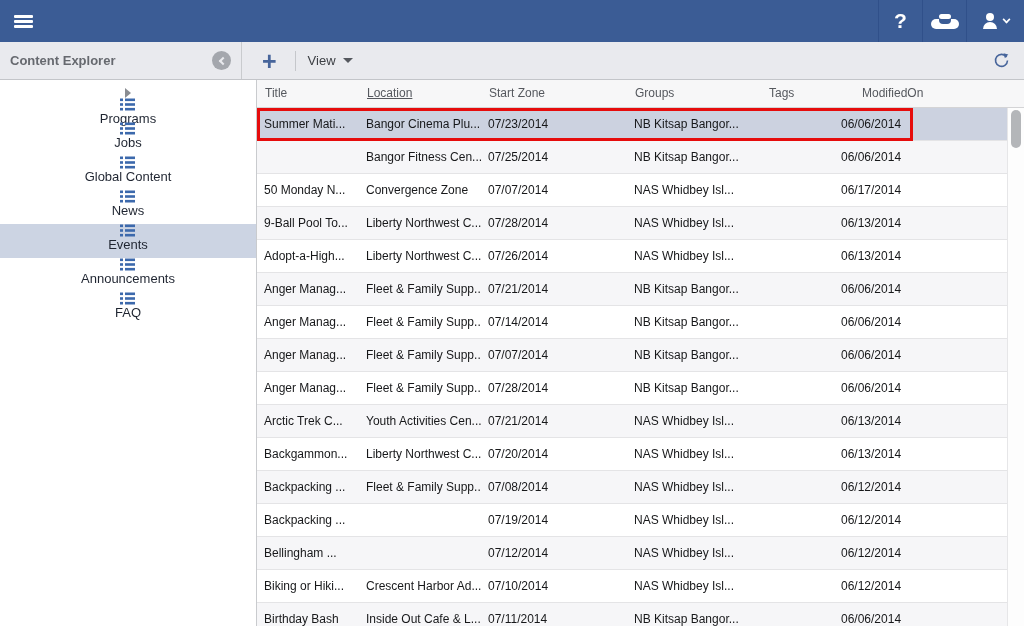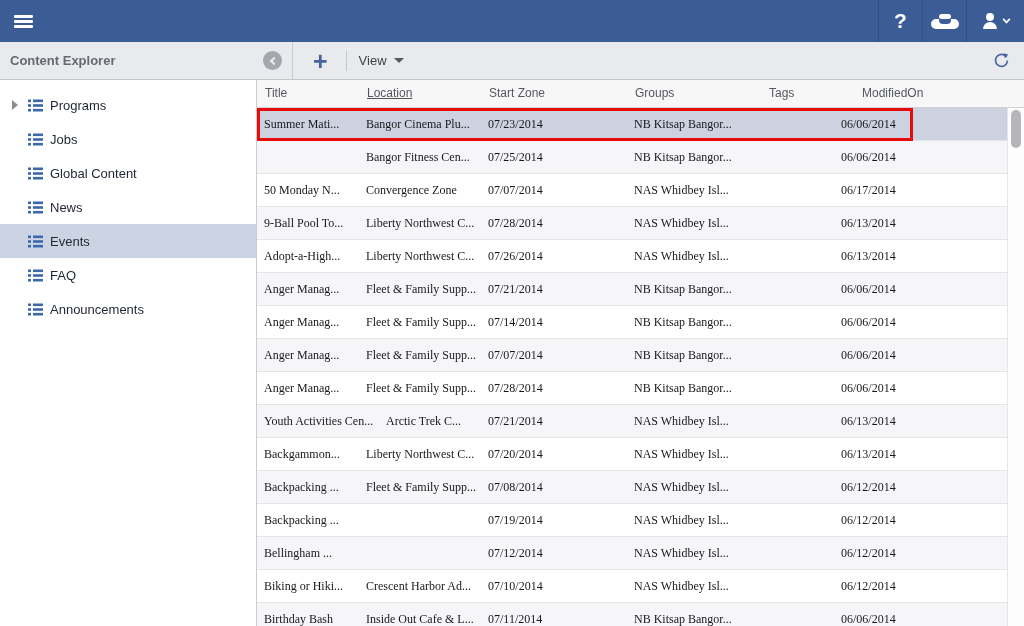--- a/index.html
+++ b/index.html
@@ -25,46 +25,46 @@
   .phone .dip{position:absolute;left:8px;bottom:5px;width:12px;height:6px;background:var(--topbar);border-radius:0 0 4px 4px;}
   .phone .pill{position:absolute;left:8px;top:0;width:12px;height:5px;background:#fff;border-radius:2.5px;}
   .user-btn{width:58px;gap:5px;}
   .person{position:relative;width:16px;height:16px;}
   .person .head{position:absolute;left:4px;top:0;width:8px;height:8px;border-radius:50%;background:#fff;}
   .person .body{position:absolute;left:1px;bottom:0;width:14px;height:7px;border-radius:7px 7px 0 0;background:#fff;}
   .caret-sm{width:7px;height:7px;border-right:2px solid #fff;border-bottom:2px solid #fff;transform:rotate(45deg) scale(.8);margin-top:-4px;}
 
   
   .subheader{position:absolute;left:0;top:42px;width:1024px;height:38px;background:var(--panel-bg);border-bottom:1px solid var(--panel-border);display:flex;}
-  .panel-header{width:293px;border-right:1px solid var(--side-border);display:flex;align-items:center;padding:0 10px;justify-content:flex-end;}
+  .panel-header{width:242px;border-right:1px solid var(--side-border);display:flex;align-items:center;padding:0 10px;justify-content:flex-end;}
   .panel-title{font-size:13px;font-weight:bold;color:#66696f;flex:1;}
   .back-btn{width:19px;height:19px;border-radius:50%;background:#a4a7ad;display:flex;align-items:center;justify-content:center;cursor:pointer;}
   .chev-left{width:6px;height:6px;border-left:2px solid #e9eaee;border-bottom:2px solid #e9eaee;transform:rotate(45deg);margin-left:2px;}
   .toolbar{flex:1;display:flex;align-items:center;padding:0 14px;}
   .add-btn{font-size:25px;font-weight:bold;color:var(--tool-blue);line-height:20px;cursor:pointer;padding:0 6px;}
   .tool-div{width:1px;height:20px;background:#c5c7cb;margin:0 12px;}
   .view-btn{display:flex;align-items:center;gap:7px;cursor:pointer;}
   .view-label{font-size:13px;color:#3d4045;}
   .caret-down{width:0;height:0;border-left:5px solid transparent;border-right:5px solid transparent;border-top:5px solid #55585e;}
   .toolbar .spacer{flex:1;}
   .refresh-btn{cursor:pointer;display:flex;align-items:center;}
 
   
   .sidebar{position:absolute;left:0;top:80px;width:257px;height:546px;background:#fff;border-right:1px solid var(--side-border);padding-top:8px;}
-  .side-item{height:34px;display:flex;align-items:center;padding-left:8px;cursor:pointer;color:var(--side-text);font-size:13px;}
+  .side-item{height:34px;display:flex;align-items:center;cursor:pointer;color:var(--side-text);font-size:13px;flex-direction:column;}
   .side-item.selected{background:var(--sel-side);}
   .expander{width:14px;display:flex;align-items:center;justify-content:center;}
   .tri-right{width:0;height:0;border-top:5px solid transparent;border-bottom:5px solid transparent;border-left:6px solid #8a8d92;}
   .list-ic{margin:0 7px 0 6px;flex:0 0 auto;}
 
   
   .table{position:absolute;left:257px;top:80px;width:767px;height:546px;background:#fff;}
   .thead{display:flex;height:28px;background:#f7f7f8;border-bottom:1px solid #d4d4d6;padding-right:17px;}
   .th{font-size:12px;color:var(--hdr-text);line-height:27px;padding-left:8px;overflow:hidden;white-space:nowrap;cursor:pointer;flex:0 0 auto;}
-  .tbody{position:absolute;left:0;top:28px;right:17px;bottom:0;overflow:hidden;font-family:Liberation Serif, serif;}
+  .tbody{position:absolute;left:0;top:28px;right:17px;bottom:0;overflow:hidden;}
   .tr{position:relative;display:flex;height:33px;border-bottom:1px solid #e4e4e6;background:#fff;cursor:pointer;}
   .tr.alt{background:var(--alt-row);}
   .tr.selected{background:var(--sel-row);}
   .td{font-size:12px;color:var(--row-text);line-height:32px;padding-left:7px;overflow:hidden;white-space:nowrap;flex:0 0 auto;}
   .annot{position:absolute;left:0;top:0;width:656px;height:33px;border:3px solid var(--annot);pointer-events:none;z-index:5;}
 
   
   .vscroll{position:absolute;right:0;top:28px;bottom:0;width:17px;background:#fdfdfd;border-left:1px solid #e6e6e8;}
   .vthumb{position:absolute;left:3px;top:2px;width:10px;height:38px;background:#b4b6b9;border-radius:5px;cursor:pointer;}
 </style>
@@ -203,35 +203,35 @@
       <svg class="list-ic" width="15" height="13" viewBox="0 0 15 13">
         <g fill="#3c69ac">
           <rect x="0" y="0.5" width="3" height="2.6"></rect>
             <rect x="5" y="0.5" width="10" height="2.6"></rect>
           <rect x="0" y="5.2" width="3" height="2.6"></rect>
             <rect x="5" y="5.2" width="10" height="2.6"></rect>
           <rect x="0" y="9.9" width="3" height="2.6"></rect>
             <rect x="5" y="9.9" width="10" height="2.6"></rect>
         </g>
       </svg>
+      <span class="side-label">Announcements</span>
+    </div>
+      <div class="side-item">
+      <span class="expander"></span>
+      <svg class="list-ic" width="15" height="13" viewBox="0 0 15 13">
+        <g fill="#3c69ac">
+          <rect x="0" y="0.5" width="3" height="2.6"></rect>
+            <rect x="5" y="0.5" width="10" height="2.6"></rect>
+          <rect x="0" y="5.2" width="3" height="2.6"></rect>
+            <rect x="5" y="5.2" width="10" height="2.6"></rect>
+          <rect x="0" y="9.9" width="3" height="2.6"></rect>
+            <rect x="5" y="9.9" width="10" height="2.6"></rect>
+        </g>
+      </svg>
       <span class="side-label">FAQ</span>
-    </div>
-      <div class="side-item">
-      <span class="expander"></span>
-      <svg class="list-ic" width="15" height="13" viewBox="0 0 15 13">
-        <g fill="#3c69ac">
-          <rect x="0" y="0.5" width="3" height="2.6"></rect>
-            <rect x="5" y="0.5" width="10" height="2.6"></rect>
-          <rect x="0" y="5.2" width="3" height="2.6"></rect>
-            <rect x="5" y="5.2" width="10" height="2.6"></rect>
-          <rect x="0" y="9.9" width="3" height="2.6"></rect>
-            <rect x="5" y="9.9" width="10" height="2.6"></rect>
-        </g>
-      </svg>
-      <span class="side-label">Announcements</span>
     </div>
     </aside>
 
   <main class="table">
     <div class="thead">
         <div class="th" style="width: 102px;">Title</div>
         <div class="th" style="width: 122px; text-decoration: underline;">Location</div>
         <div class="th" style="width: 146px;">Start Zone</div>
         <div class="th" style="width: 114px;">Groups</div>
         <div class="th" style="width: 93px; margin-left: 20px;">Tags</div>
@@ -305,22 +305,22 @@
         </div>
         <div class="tr">
           <div class="td" style="width: 102px;">Anger Manag...</div>
           <div class="td" style="width: 122px;">Fleet &amp; Family Supp...</div>
           <div class="td" style="width: 146px;">07/28/2014</div>
           <div class="td" style="width: 114px;">NB Kitsap Bangor...</div>
           <div class="td" style="width: 93px;"></div>
           <div class="td" style="flex: 1 1 auto;">06/06/2014</div>
         </div>
         <div class="tr alt">
+          <div class="td" style="width: 102px;">Arctic Trek C...</div>
           <div class="td" style="width: 122px;">Youth Activities Cen...</div>
-          <div class="td" style="width: 102px;">Arctic Trek C...</div>
           <div class="td" style="width: 146px;">07/21/2014</div>
           <div class="td" style="width: 114px;">NAS Whidbey Isl...</div>
           <div class="td" style="width: 93px;"></div>
           <div class="td" style="flex: 1 1 auto;">06/13/2014</div>
         </div>
         <div class="tr">
           <div class="td" style="width: 102px;">Backgammon...</div>
           <div class="td" style="width: 122px;">Liberty Northwest C...</div>
           <div class="td" style="width: 146px;">07/20/2014</div>
           <div class="td" style="width: 114px;">NAS Whidbey Isl...</div>

